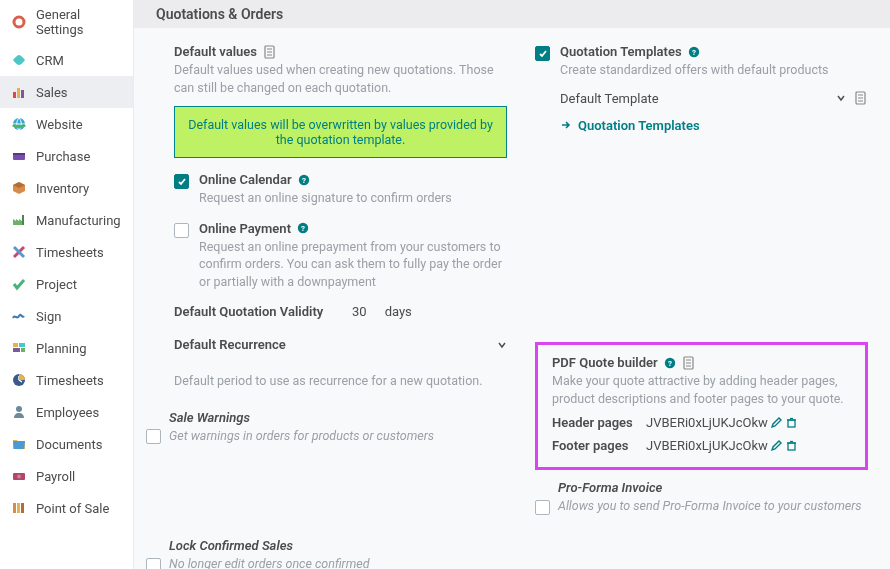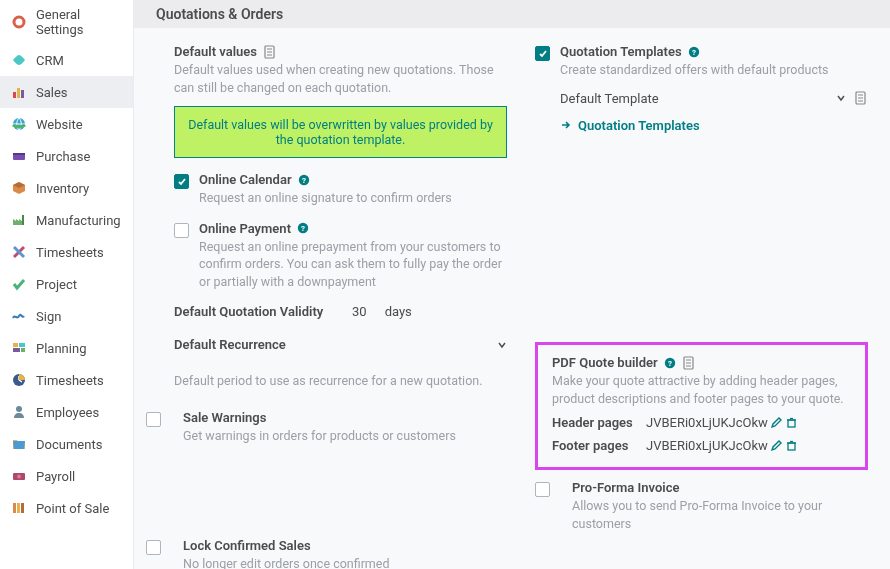--- a/index.html
+++ b/index.html
@@ -39,21 +39,21 @@
   .template-row .label { font-size:13px; color:#4c4c4c; flex:0 0 auto;}
   .template-input { flex:1; border:none; border-bottom:1px solid transparent; background:transparent; }
   .template-end { display:flex; align-items:center; gap:8px;}
 
   .highlight-box { border: 3px solid #d946ef; padding: 10px 14px 14px 14px; margin-top: 0; }
   .file-row { display:flex; align-items:center; gap:2px; margin-top:8px; font-size:13px;}
   .file-row .flabel { font-weight:600; min-width:92px;}
   .file-name { color:#4c4c4c; }
   .icon-btn { cursor:pointer; color:#017e84; }
 
-  .setting-block-lower { display:flex; gap:22px; align-items:flex-start; margin-top:20px;}
+  .setting-block-lower { display:flex; gap:8px; align-items:flex-end; margin-top:20px;font-style:italic;}
   .setting-block-lower .checkbox { margin-top:2px;}
   .col-right-upper { padding-left: 0; }
 
   
   svg { display: block; }
 </style>
 </head>
 <body>
 
 <div class="layout">

